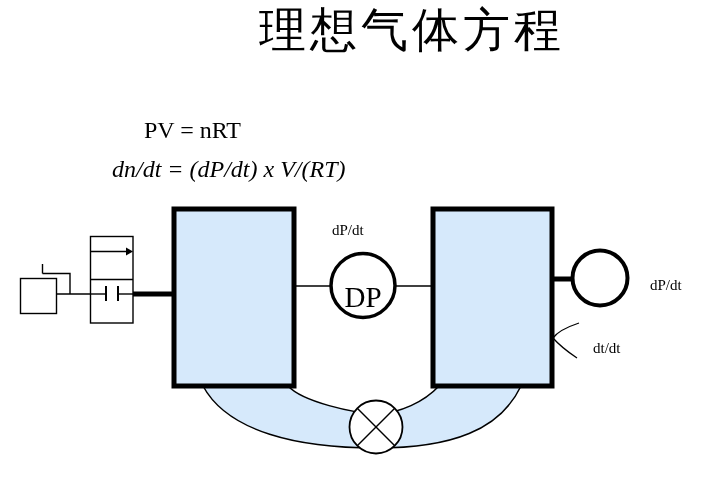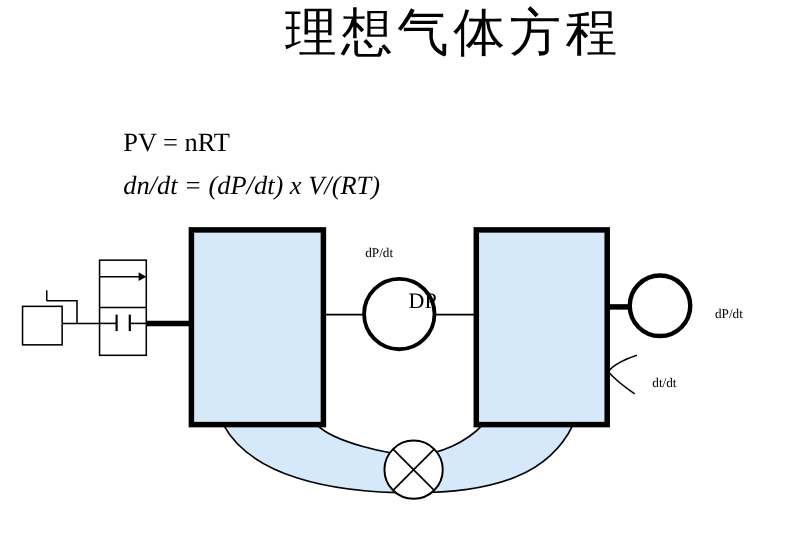--- a/index.html
+++ b/index.html
@@ -22,35 +22,35 @@
     line-height:60px;
     white-space:nowrap;
   }
   .equation{
     position:absolute;
     left:112px;
     font-size:24px;
     line-height:28px;
     white-space:nowrap;
   }
-  .eq1{top:116px;}
+  .eq1{top:116px;margin-left:32px;}
   .eq2{top:155px;font-style:italic;}
   .diagram-svg{position:absolute;left:0;top:0;}
   .lbl{
     position:absolute;
-    font-size:12px;
+    font-size:15px;
     line-height:18px;
     white-space:nowrap;
   }
   .gauge-label{
     position:absolute;
     text-align:center;
     white-space:nowrap;
   }
-  .dp-label{left:329px;top:258px;width:68px;font-size:20px;line-height:33px;text-align:right;}
+  .dp-label{left:329px;top:281px;width:68px;font-size:29px;line-height:33px;}
   .pg-label{left:572px;top:262px;width:56px;font-size:27px;line-height:31px;}
   .dp-annotation{left:332px;top:221px;}
   .pg-annotation{left:650px;top:276px;}
   .dt-annotation{left:593px;top:339px;text-align:right;}
 </style>
 </head>
 <body>
 
 <div class="slide">
 

